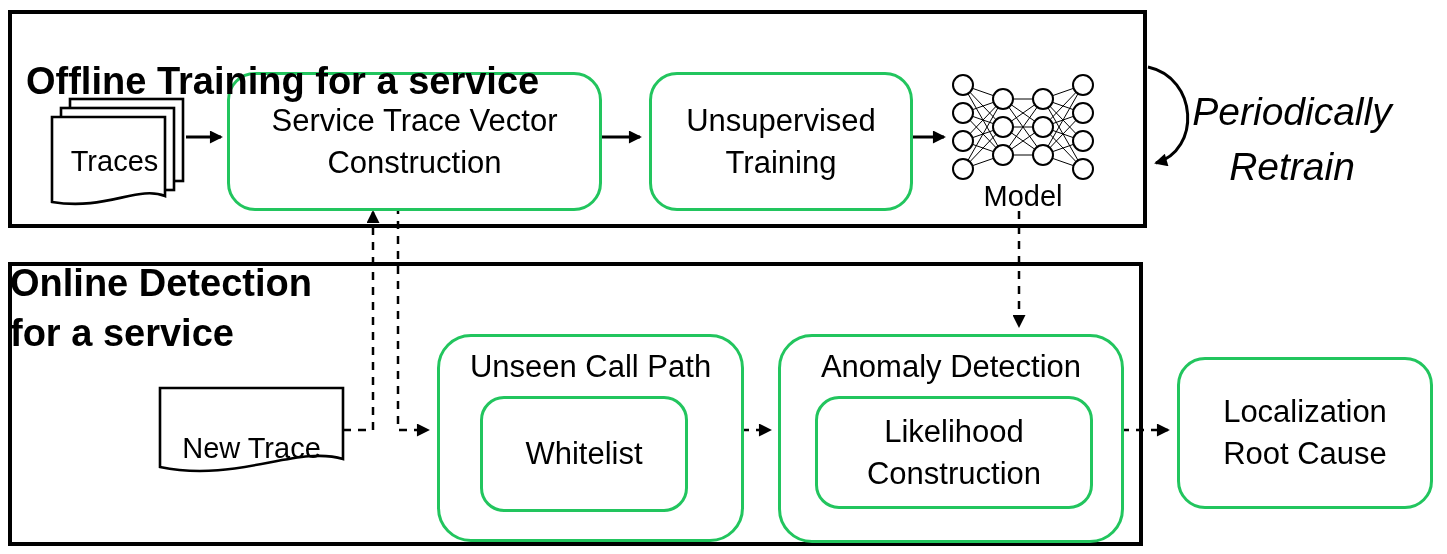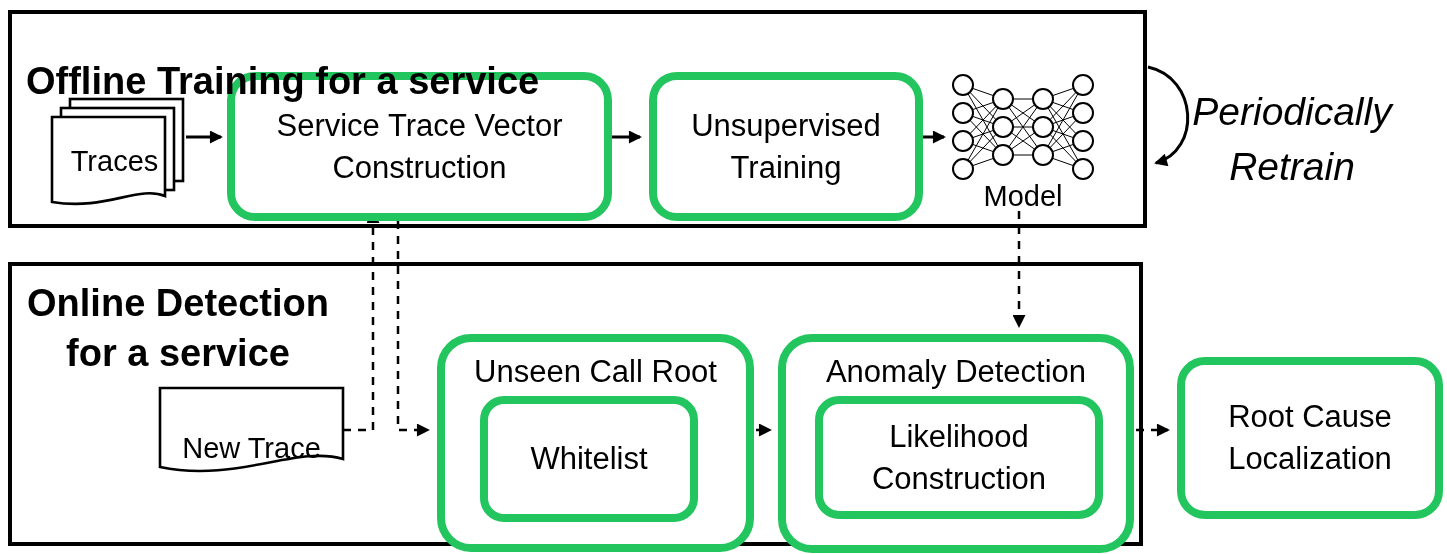--- a/index.html
+++ b/index.html
@@ -1,20 +1,20 @@
 <!DOCTYPE html>
 <html><head>
 <meta charset="utf-8">
 <style>
   html,body{margin:0;padding:0;background:#ffffff;}
   .canvas{position:relative;width:1447px;height:554px;background:#fff;overflow:hidden;
           font-family:"Liberation Sans","DejaVu Sans",sans-serif;color:#000;}
   .section{position:absolute;border:4px solid #000;background:transparent;z-index:1;}
   svg.layer{position:absolute;left:0;top:0;z-index:2;}
-  .node{position:absolute;border:8px solid #22c55e;background:#fff;z-index:3;
+  .node{position:absolute;border:3px solid #22c55e;background:#fff;z-index:3;
         display:flex;flex-direction:column;align-items:center;justify-content:center;
         text-align:center;font-size:31px;line-height:1.35;}
   .node.nested{justify-content:flex-start;padding-top:9px;background:#fff;}
   .r28{border-radius:28px;} .r32{border-radius:34px;} .r22{border-radius:24px;}
   .label{position:absolute;z-index:4;text-align:center;}
   .title{position:absolute;z-index:4;font-weight:bold;font-size:38px;line-height:1.32;white-space:nowrap;}
   .small{font-size:29px;line-height:1.25;}
   .italic{font-style:italic;font-weight:normal;font-size:39px;line-height:1.42;}
   .line{display:block;}
 </style>
@@ -98,21 +98,21 @@
         <circle cx="1043" cy="127" r="10" fill="#fff" stroke="#000" stroke-width="2"></circle>
         <circle cx="1043" cy="155" r="10" fill="#fff" stroke="#000" stroke-width="2"></circle>
         <circle cx="1083" cy="85" r="10" fill="#fff" stroke="#000" stroke-width="2"></circle>
         <circle cx="1083" cy="113" r="10" fill="#fff" stroke="#000" stroke-width="2"></circle>
         <circle cx="1083" cy="141" r="10" fill="#fff" stroke="#000" stroke-width="2"></circle>
         <circle cx="1083" cy="169" r="10" fill="#fff" stroke="#000" stroke-width="2"></circle>
       </g>
   </svg>
 
   <div class="title" style="left:26px;top:16px;margin-top:40px;">Offline Training for a service</div>
-  <div class="title" style="left:10px;top:278px;width:336px;text-align:center;white-space:normal;">
+  <div class="title" style="left:10px;top:258px;width:336px;white-space:normal;">
     <span class="line">Online Detection</span>
     <span class="line">for a service</span>
   </div>
 
   <div class="node r28" style="left:227px;top:72px;width:369px;height:133px;">
     <span class="line">Service Trace Vector</span>
     <span class="line">Construction</span>
   </div>
   <div class="node r28" style="left:649px;top:72px;width:258px;height:133px;">
     <span class="line">Unsupervised</span>
@@ -121,32 +121,32 @@
 
   <div class="label small" style="left:52px;top:143px;width:125px;">Traces</div>
   <div class="label small" style="left:960px;top:178px;width:126px;">Model</div>
   <div class="label italic" style="left:1172px;top:84px;width:240px;">
     <span class="line">Periodically</span>
     <span class="line">Retrain</span>
   </div>
   <div class="label small" style="left:160px;top:411px;width:183px;margin-top:19px;">New Trace</div>
 
   <div class="node nested r32" style="left:437px;top:334px;width:301px;height:193px;">
-    <span class="line">Unseen Call Root</span>
+    <span class="line">Unseen Call Path</span>
   </div>
   <div class="node r22" style="left:480px;top:396px;width:202px;height:110px;">
     <span class="line">Whitelist</span>
   </div>
 
   <div class="node nested r32" style="left:778px;top:334px;width:340px;height:194px;">
     <span class="line">Anomaly Detection</span>
   </div>
   <div class="node r22" style="left:815px;top:396px;width:272px;height:107px;">
     <span class="line">Likelihood</span>
     <span class="line">Construction</span>
   </div>
 
   <div class="node r28" style="left:1177px;top:357px;width:250px;height:146px;">
+    <span class="line">Localization</span>
     <span class="line">Root Cause</span>
-    <span class="line">Localization</span>
   </div>
 
 </div>
 
 </body></html>

